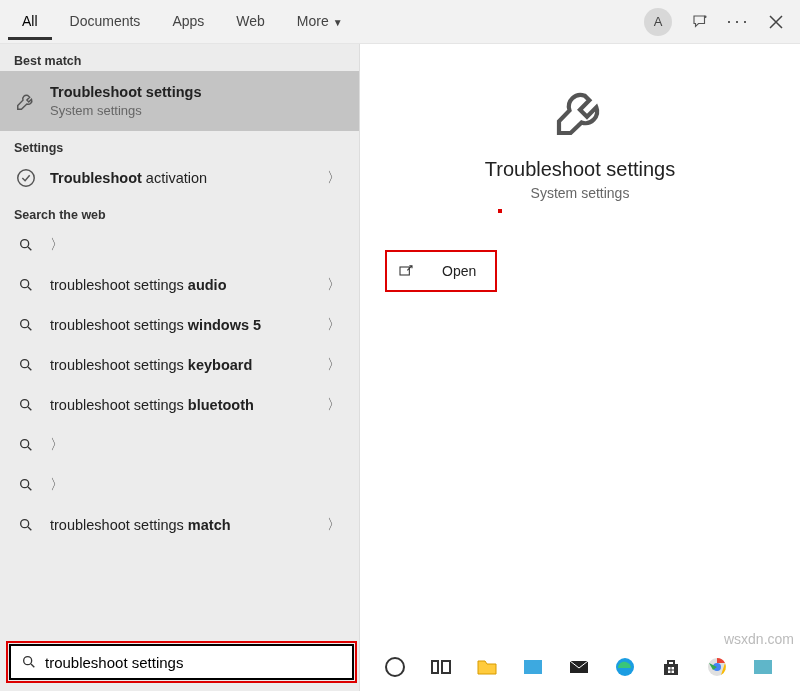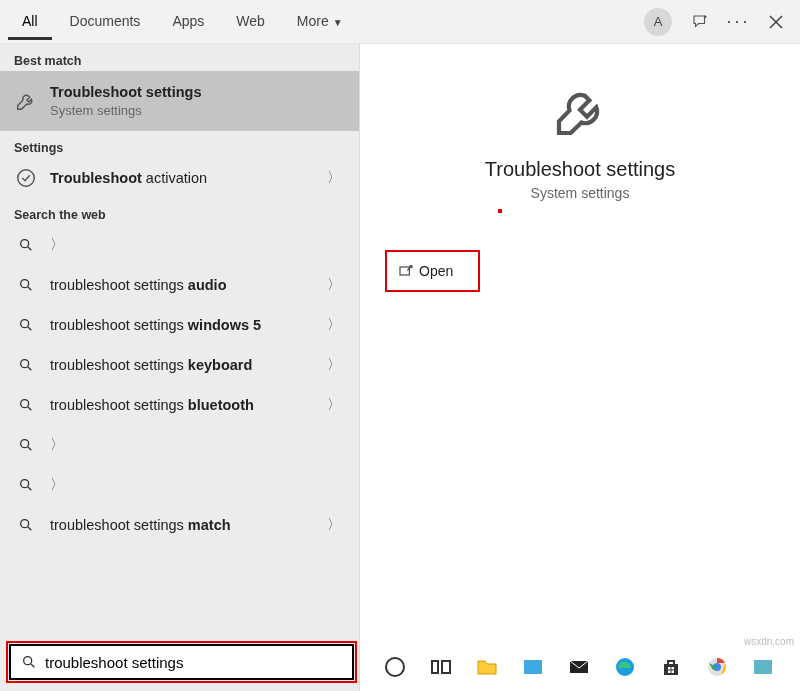--- a/index.html
+++ b/index.html
@@ -41,35 +41,35 @@
 .left-scroll { flex: 1; overflow: hidden; }
 
 
 .preview { display: flex; flex-direction: column; align-items: center; padding-top: 40px; }
 .preview-icon svg { width: 56px; height: 56px; stroke: #555; fill: none; stroke-width: 1.8; }
 .preview-title { font-size: 20px; color: #222; margin-top: 14px; }
 .preview-sub { font-size: 14px; color: #666; margin-top: 4px; }
 .red-dot { position: absolute; left: 138px; top: 165px; width: 4px; height: 4px; background: #d00; }
 .open-row { position: absolute; left: 25px; top: 206px; }
 .open-box { border: 2px solid #d00; padding: 1px; }
-.open-inner { display: flex; align-items: flex-start; gap: 5px; padding: 10px 24px 10px 10px; background: #fff; }
+.open-inner { display: flex; align-items: flex-start; gap: 28px; padding: 10px 18px 10px 10px; background: #fff; }
 .open-inner svg { width: 16px; height: 16px; stroke: #333; fill: none; stroke-width: 1.6; }
 .open-label { font-size: 14px; color: #222; }
 
 
 .bottom { position: absolute; left: 6px; bottom: 8px; display: flex; align-items: center; }
 .searchbox-wrap { border: 2px solid #d00; padding: 1px; }
 .searchbox { border: 2px solid #000; width: 345px; height: 36px; display: flex; align-items: center; background: #fff; padding: 0 10px; gap: 8px; }
 .searchbox svg { width: 16px; height: 16px; stroke: #333; fill: none; stroke-width: 2; }
 .searchbox input { border: none; outline: none; font-size: 15px; flex: 1; background: transparent; }
 
 .taskbar { position: absolute; left: 368px; right: 0; bottom: 4px; height: 40px; display: flex; align-items: center; gap: 12px; padding: 0 10px; }
 .tb-btn { width: 34px; height: 34px; display: flex; align-items: center; justify-content: center; }
 .tb-btn svg { width: 24px; height: 24px; }
-.watermark { position: absolute; right: 6px; bottom: 44px; font-size: 10px; color: #bbb; }
+.watermark { position: absolute; right: 6px; bottom: 44px; font-size: 14px; color: #bbb; }
 </style>
 </head>
 <body>
 
 <div class="window">
   <div class="topbar">
     <div class="tabs">
       <div class="tab active">All</div>
       <div class="tab">Documents</div>
       <div class="tab">Apps</div>

